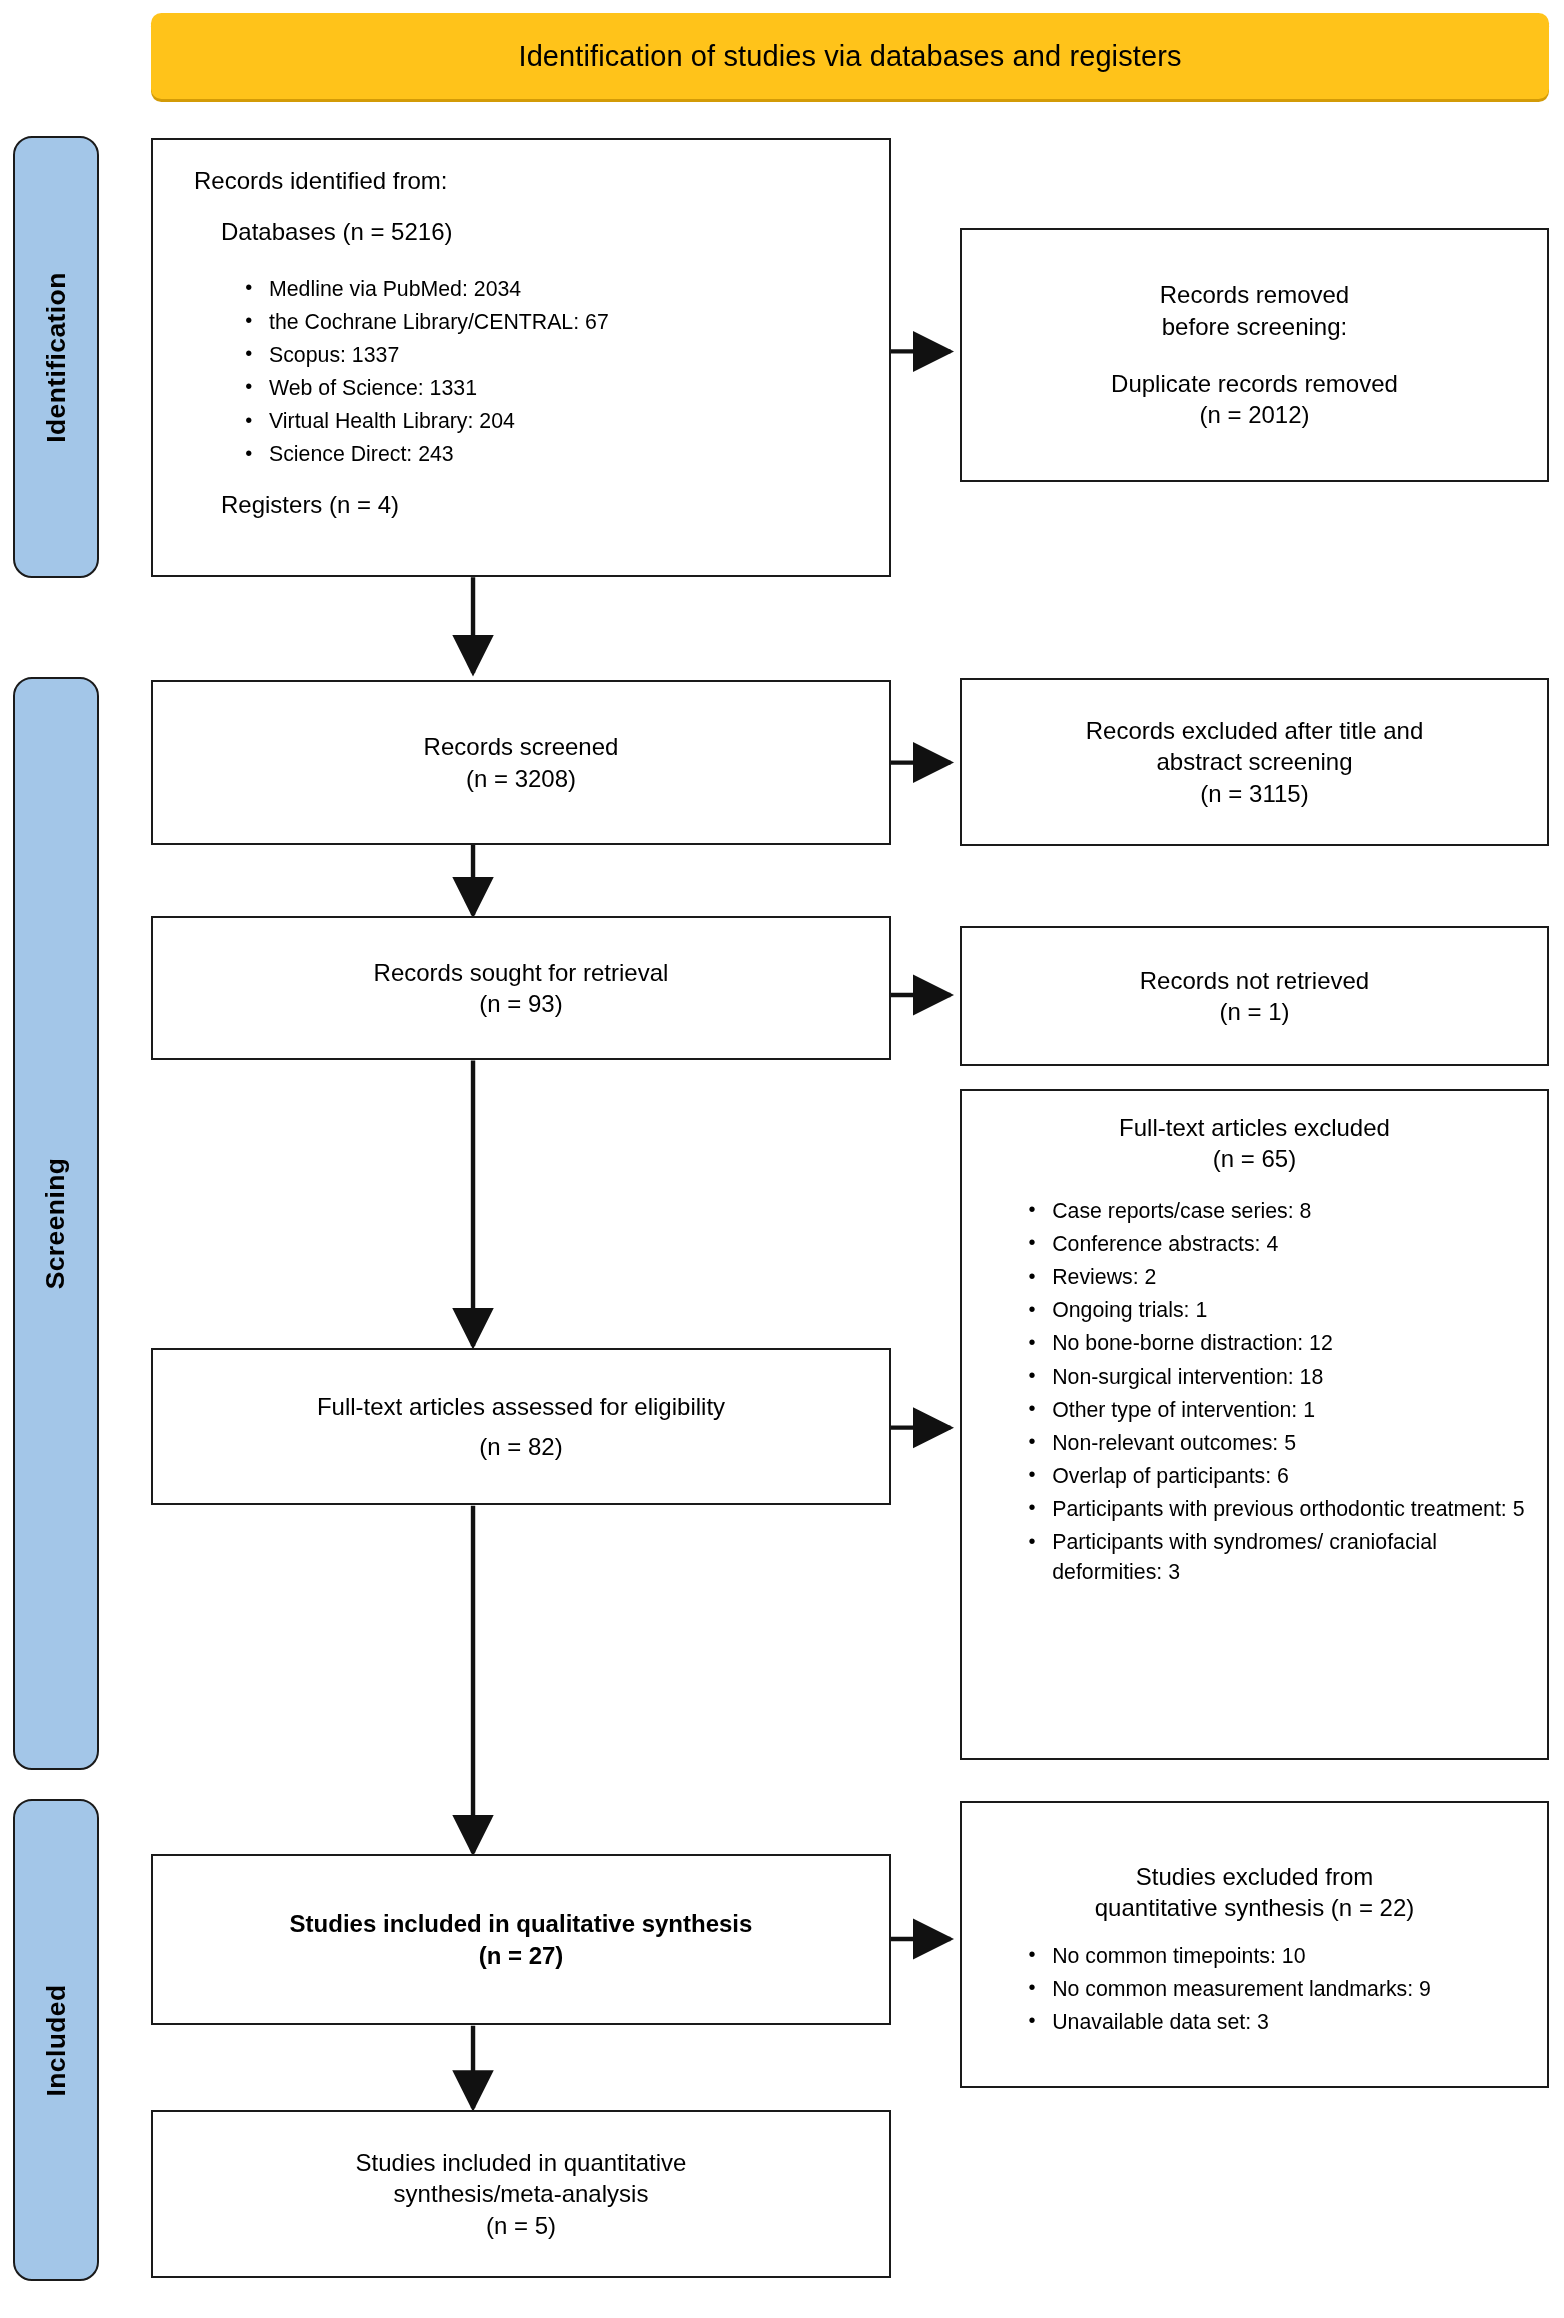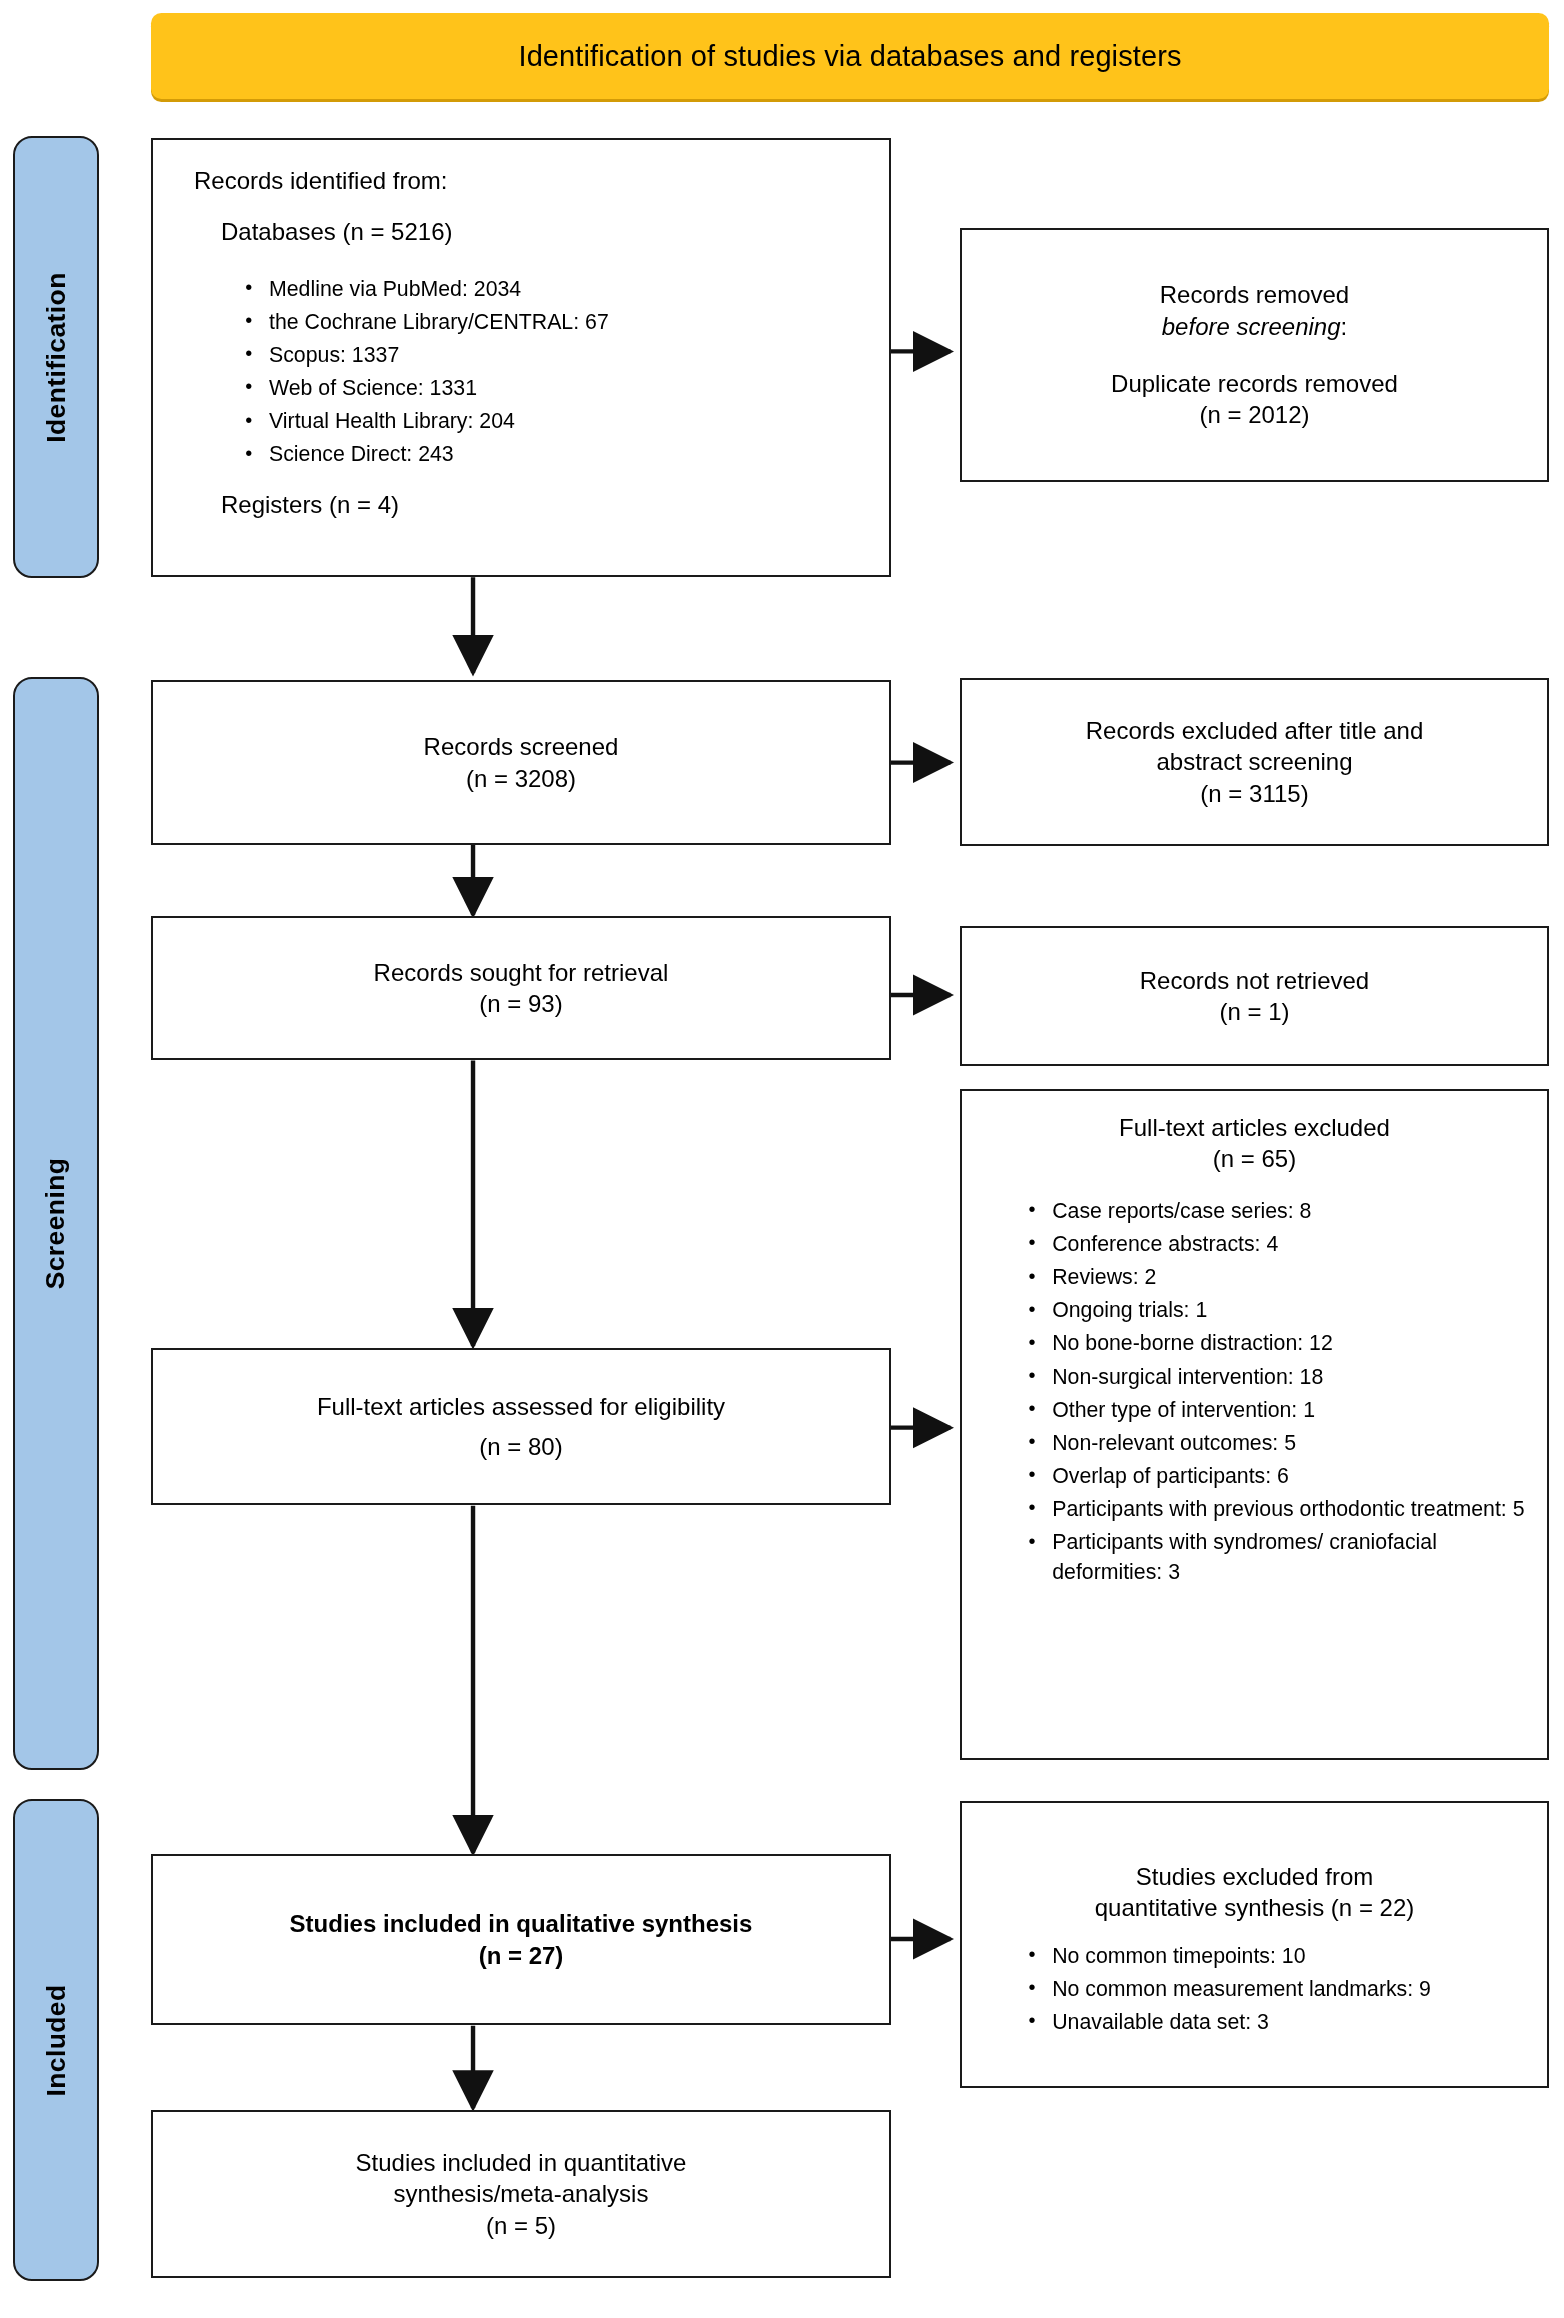--- a/index.html
+++ b/index.html
@@ -34,21 +34,21 @@
   .center{text-align:center;}
   .t{font-size:24px;line-height:1.30;color:#000;}
   .t-lead{font-size:24px;line-height:1.35;}
 
   ul.bul{list-style:none;margin:0;padding:0;}
   ul.bul li{position:relative;padding-left:34px;font-size:21.3px;
             line-height:1.42;margin:0 0 2.9px 0;text-align:left;}
   ul.bul li:before{content:"\2022";position:absolute;left:10.3px;top:-0.7px;
                    font-size:20px;line-height:1.42;}
 
-  .ital{font-style:italic;}
+  .ital{}
   .pad-l2{padding-left:49px;}
 
   
   .colL{left:151px;width:740px;}
   .colR{left:960px;width:589px;}
 
   
   svg.wires{position:absolute;left:0;top:0;width:1564px;height:2319px;
             pointer-events:none;}
 </style>
@@ -173,21 +173,21 @@
         <li>Overlap of participants: 6</li>
         <li>Participants with previous orthodontic treatment: 5</li>
         <li>Participants with syndromes/ craniofacial deformities: 3</li>
       </ul>
     </div>
   </div>
 
   <div class="box colL" style="top:1348px;height:157px;">
     <div class="box-inner center" style="padding:7.4px 10.3px;gap:8px;">
       <div class="t">Full-text articles assessed for eligibility</div>
-      <div class="t">(n = 80)</div>
+      <div class="t">(n = 82)</div>
     </div>
   </div>
 
   <div class="box colL" style="top:1854px;height:171px;">
     <div class="box-inner center" style="padding:7.4px 10.3px;font-weight:bold;">
       <div class="t">Studies included in qualitative synthesis</div>
       <div class="t">(n = 27)</div>
     </div>
   </div>
 

